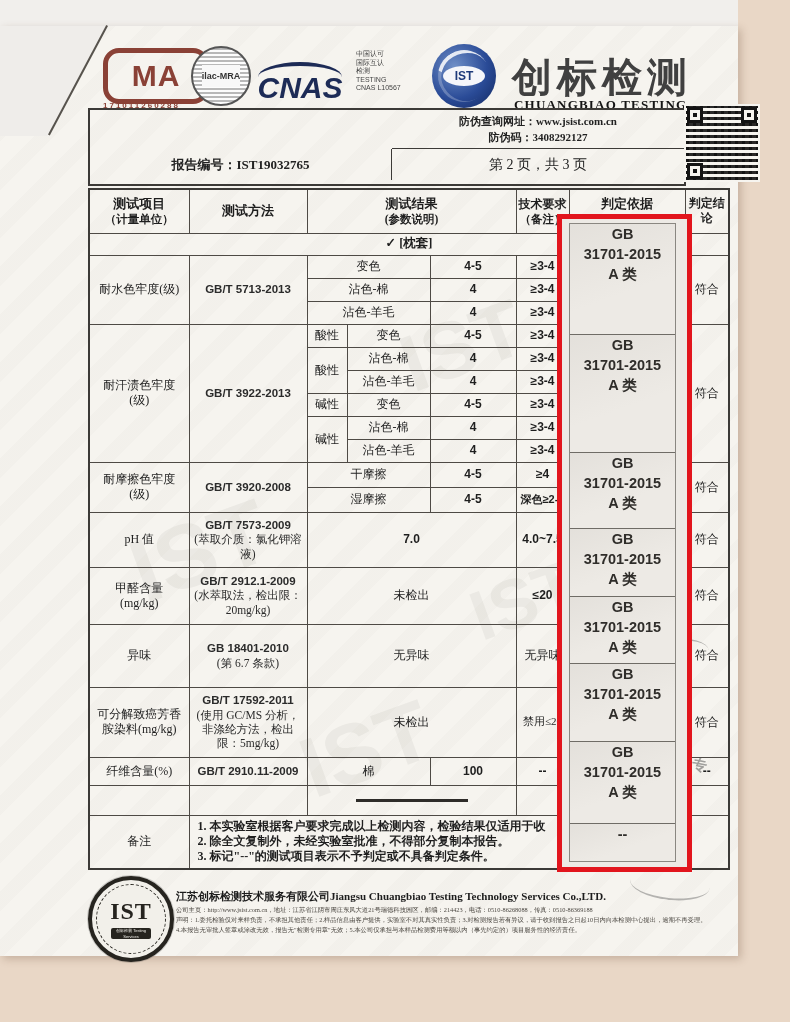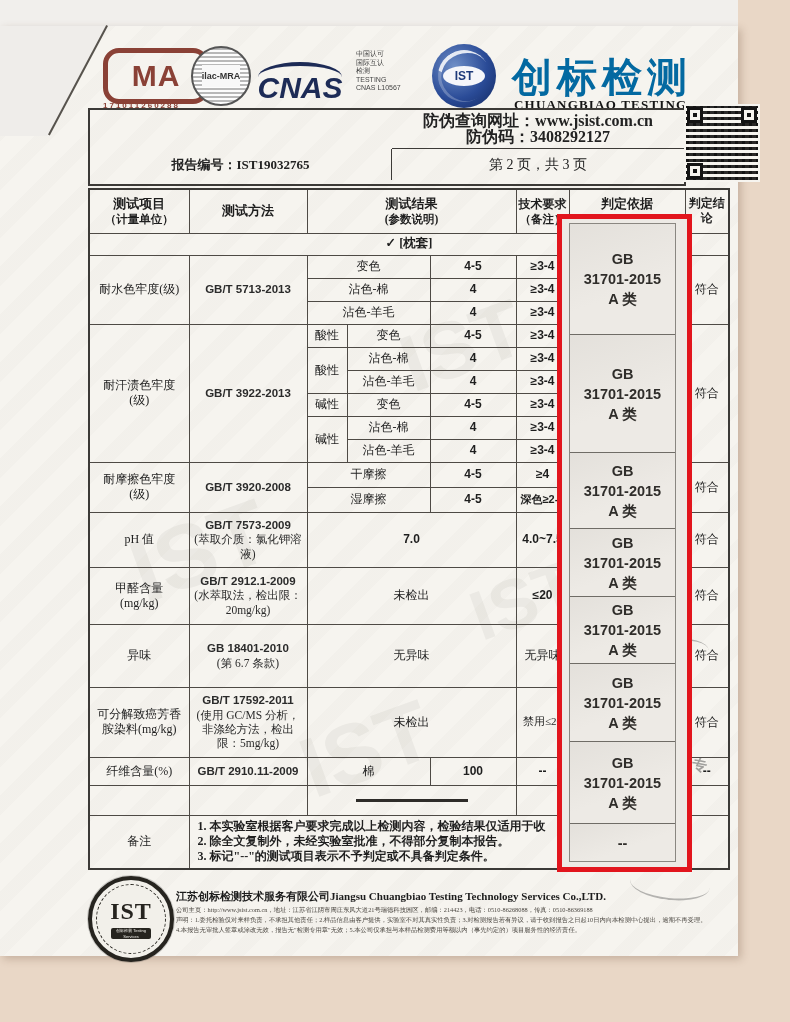--- a/index.html
+++ b/index.html
@@ -31,30 +31,30 @@
   .cnas .arc{position:absolute;left:6px;top:-9px;width:84px;height:26px;border-top:4px solid #1d2b56;border-radius:50%;}
   .cnas-side{position:absolute;left:356px;top:50px;font-size:7px;line-height:8.5px;color:#444;
         font-family:"Liberation Sans",sans-serif;}
   .istlogo{position:absolute;left:432px;top:44px;width:64px;height:64px;border-radius:50%;
         background:radial-gradient(circle at 35% 35%,#6f8fc7,#2a4b97 55%,#12275e);}
   .istlogo .swirl{position:absolute;inset:6px;border-radius:50%;border-top:4px solid rgba(255,255,255,.85);
         border-left:3px solid rgba(255,255,255,.25);transform:rotate(-30deg);}
   .istlogo .oval{position:absolute;left:11px;top:22px;width:42px;height:20px;background:#f5f6fa;border-radius:50%;
         display:flex;align-items:center;justify-content:center;font-family:"Liberation Sans",sans-serif;
         font-weight:bold;font-size:12px;color:#1d3a7a;}
-  .brand-cn{position:absolute;left:512px;top:50px;font-size:40px;font-weight:bold;color:#0369a1;letter-spacing:5px;}
+  .brand-cn{position:absolute;left:512px;top:50px;font-size:40px;font-weight:bold;color:#404040;letter-spacing:5px;}
   .brand-en{position:absolute;left:514px;top:97px;font-size:13px;font-weight:bold;color:#141414;letter-spacing:1.2px;}
 
   
   .hdr-box{position:absolute;left:88px;top:108px;width:594px;height:74px;border:2px solid #3c3a37;}
   .hdr-box .cell{position:absolute;display:flex;align-items:center;justify-content:center;box-sizing:border-box;}
   .hdr-title{left:0;top:0;width:302px;height:39px;border-right:1.5px solid #3c3a37;border-bottom:1.5px solid #3c3a37;
        font-size:21px;font-weight:bold;letter-spacing:9px;}
   .hdr-anti{left:302px;top:0;width:292px;height:39px;border-bottom:1.5px solid #3c3a37;flex-direction:column;
-       font-size:16px;font-weight:bold;line-height:16px;}
+       font-size:11px;font-weight:bold;line-height:16px;}
   .hdr-no{left:0;top:39px;width:302px;height:31px;border-right:1.5px solid #3c3a37;font-size:13px;font-weight:bold;}
   .hdr-page{left:302px;top:39px;width:292px;height:31px;font-size:14px;}
   .qr{position:absolute;left:686px;top:106px;width:72px;height:74px;background:
       repeating-linear-gradient(0deg,rgba(20,20,20,.9) 0 3px,rgba(246,244,239,1) 3px 6px),
       repeating-linear-gradient(90deg,#141414 0 3px,rgba(246,244,239,0) 3px 7px);
       background-blend-mode:lighten;outline:2px solid #f6f4ef;}
   .qr .finder{position:absolute;width:16px;height:16px;border:3px solid #141414;background:#f6f4ef;box-sizing:border-box;}
   .qr .finder::after{content:"";position:absolute;left:3px;top:3px;width:4px;height:4px;background:#141414;}
   .qr .f1{left:1px;top:1px;} .qr .f2{right:1px;top:1px;} .qr .f3{left:1px;bottom:1px;}
 
@@ -69,21 +69,21 @@
   .catrow td{text-align:left;font-weight:bold;padding-left:8px;font-size:12.5px;}
   .methodcell{font-family:"Liberation Sans",sans-serif;font-size:11.5px;font-weight:bold;color:#2b2b2b;}
   .numcell{font-family:"Liberation Sans",sans-serif;font-weight:bold;font-size:12px;}
   .notes-cell{text-align:left !important;padding:3px 8px !important;font-weight:bold;font-size:12px;line-height:16.5px;}
   .endline{width:112px;border-top:3px solid #2e2c29;margin:0 auto;}
 
   
   .overlay{position:absolute;left:557px;top:214px;width:135px;height:658px;box-sizing:border-box;
       border:5px solid #e2151d;background:#edeae5;z-index:6;}
   .ov-inner{position:absolute;inset:4px 11px 5px 7px;border:1px solid #8a8781;display:flex;flex-direction:column;}
-  .ov-cell{border-bottom:1.5px solid #6f6c66;display:flex;flex-direction:column;align-items:center;justify-content:center;
+  .ov-cell{border-bottom:1.5px solid #6f6c66;display:flex;flex-direction:column;align-items:center;justify-content:flex-start;
       font-family:"Liberation Sans",sans-serif;font-weight:bold;font-size:14.5px;color:#2f2d2a;line-height:20px;
       background:linear-gradient(160deg,rgba(200,196,190,.25),rgba(255,255,255,0) 60%);}
   .ov-cell.last{border-bottom:none;flex:1;}
 
   
   .frag{position:absolute;color:rgba(90,90,90,.55);font-size:15px;font-weight:bold;z-index:2;}
   .frag-arc{position:absolute;border-top:2.5px solid rgba(100,100,100,.45);border-radius:50%;z-index:2;}
 
   
   .stamp{position:absolute;left:88px;top:876px;width:78px;height:78px;border-radius:50%;border:4px solid #26241f;

